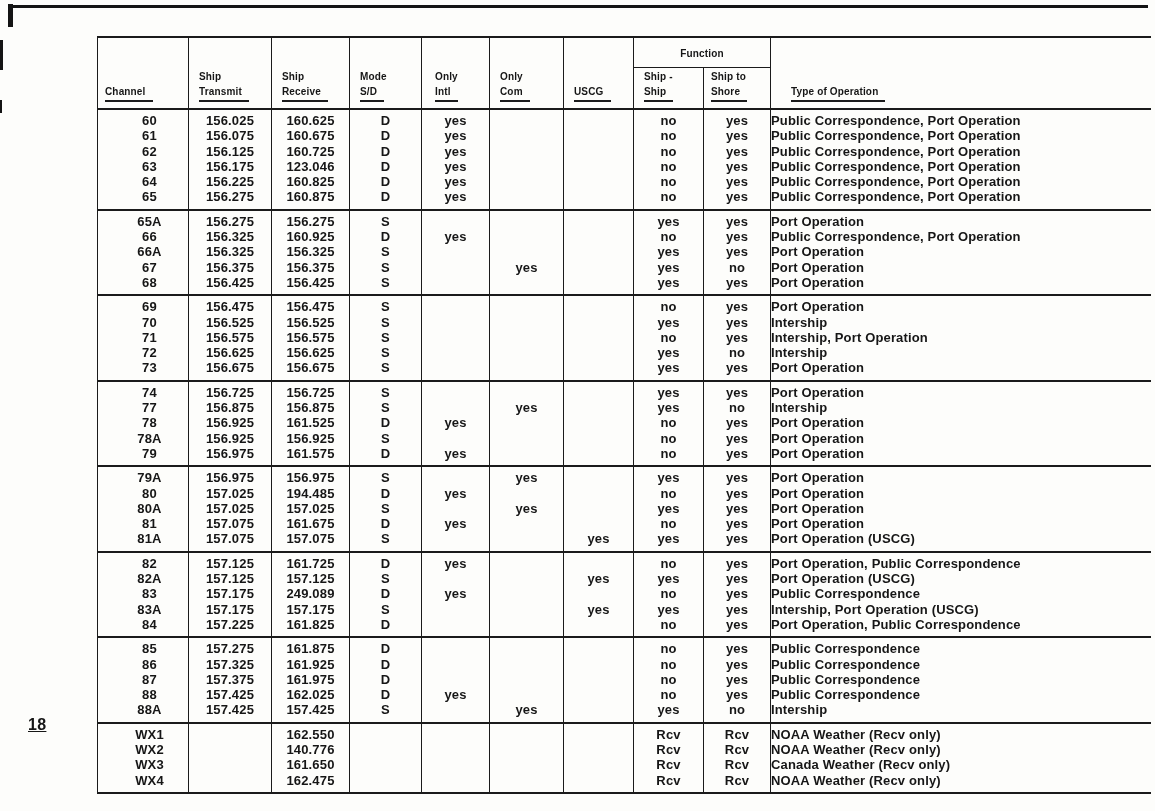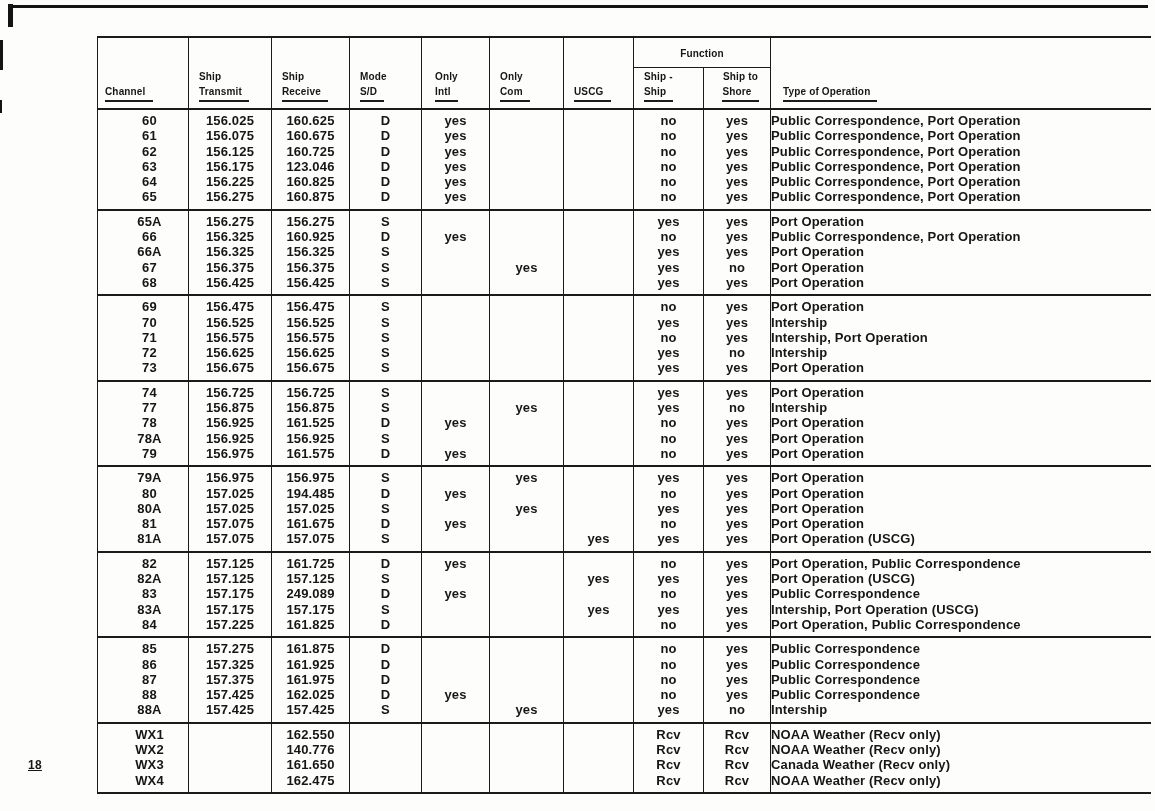--- a/index.html
+++ b/index.html
@@ -15,22 +15,22 @@
     -webkit-font-smoothing:antialiased;
   }
   
   .art{position:absolute;background:#141414;}
   #art-topline{left:12px;top:5px;width:1136px;height:3px;}
   #art-corner{left:8px;top:4px;width:5px;height:23px;}
   #art-leftbar{left:0;top:40px;width:3px;height:30px;}
   #art-leftdot{left:0;top:100px;width:2px;height:13px;}
   
   #page-number{
-    position:absolute;left:28px;top:758px;
-    font-size:12px;font-weight:700;letter-spacing:.3px;text-decoration:underline;
+    position:absolute;left:28px;top:716px;
+    font-size:16px;font-weight:700;letter-spacing:.3px;text-decoration:underline;
   }
   
   table.vhf{
     position:absolute;left:97px;top:36px;width:1053px;
     border-collapse:collapse;table-layout:fixed;
     font-size:13px;font-weight:700;letter-spacing:.15px;
     border-top:2.5px solid var(--ink);
     border-bottom:2.5px solid var(--ink);
     border-left:1.5px solid var(--ink);
   }
@@ -40,22 +40,22 @@
   col.c-uscg{width:70px;}     col.c-ship_ship{width:70px;}
   col.c-ship_shore{width:67px;} col.c-operation{width:380px;}
 
   thead th{
     vertical-align:bottom;text-align:left;
     padding:0 0 6px 10px;font-weight:700;font-size:10px;
     border-left:1.5px solid var(--ink);
   }
   thead th.h-channel{border-left:none;padding-left:7px;}
   thead th.h-intl{padding-left:13px;}
-  thead th.h-ship_shore{padding-left:7px;text-align:center;}
-  thead th.h-operation{padding-left:12px;}
+  thead th.h-ship_shore{padding-left:7px;}
+  thead th.h-operation{padding-left:20px;}
   thead{border-bottom:2.5px solid var(--ink);}
   thead tr.r1{height:30px;}
   thead tr.r2{height:42px;}
   th.h-function{
     text-align:center;vertical-align:middle;padding:4px 0 2px 0;
     border-left:1.5px solid var(--ink);
     border-bottom:1.5px solid var(--ink);
   }
   .ln{display:block;line-height:15px;}
   .u{

